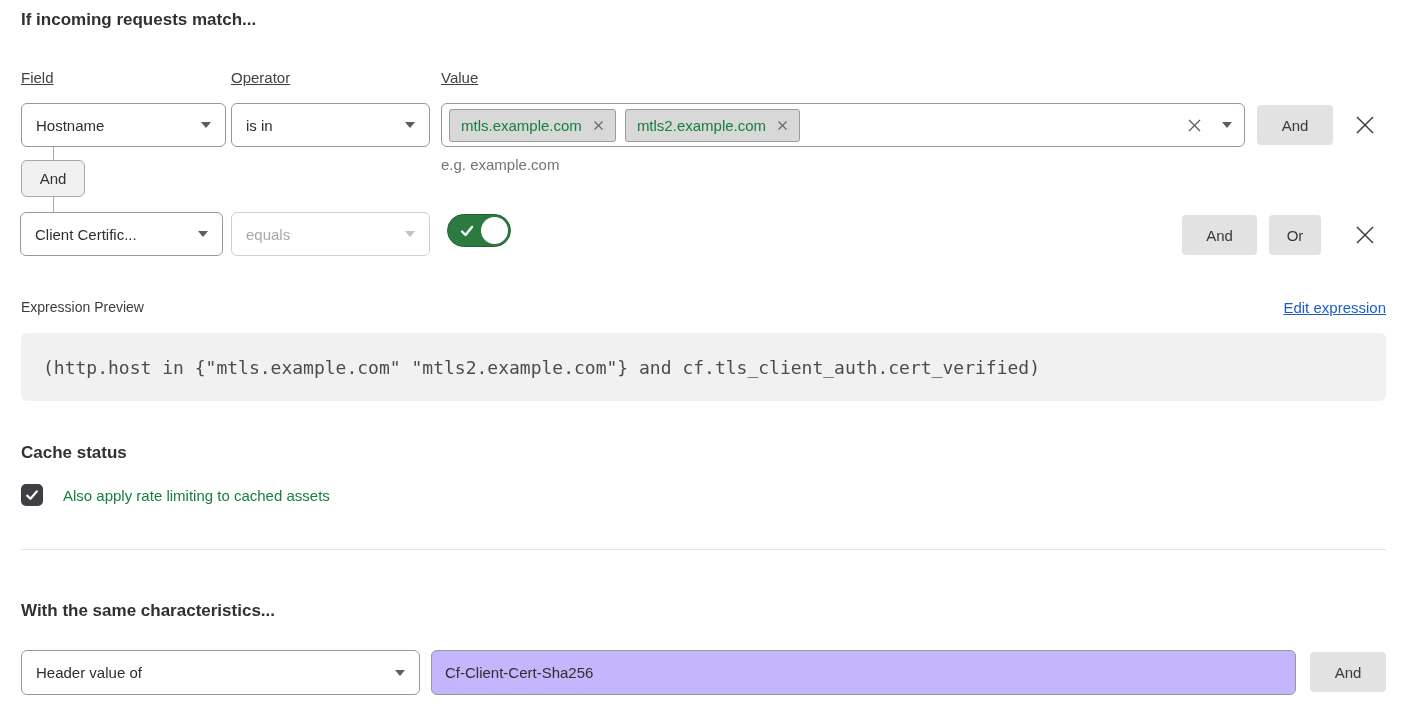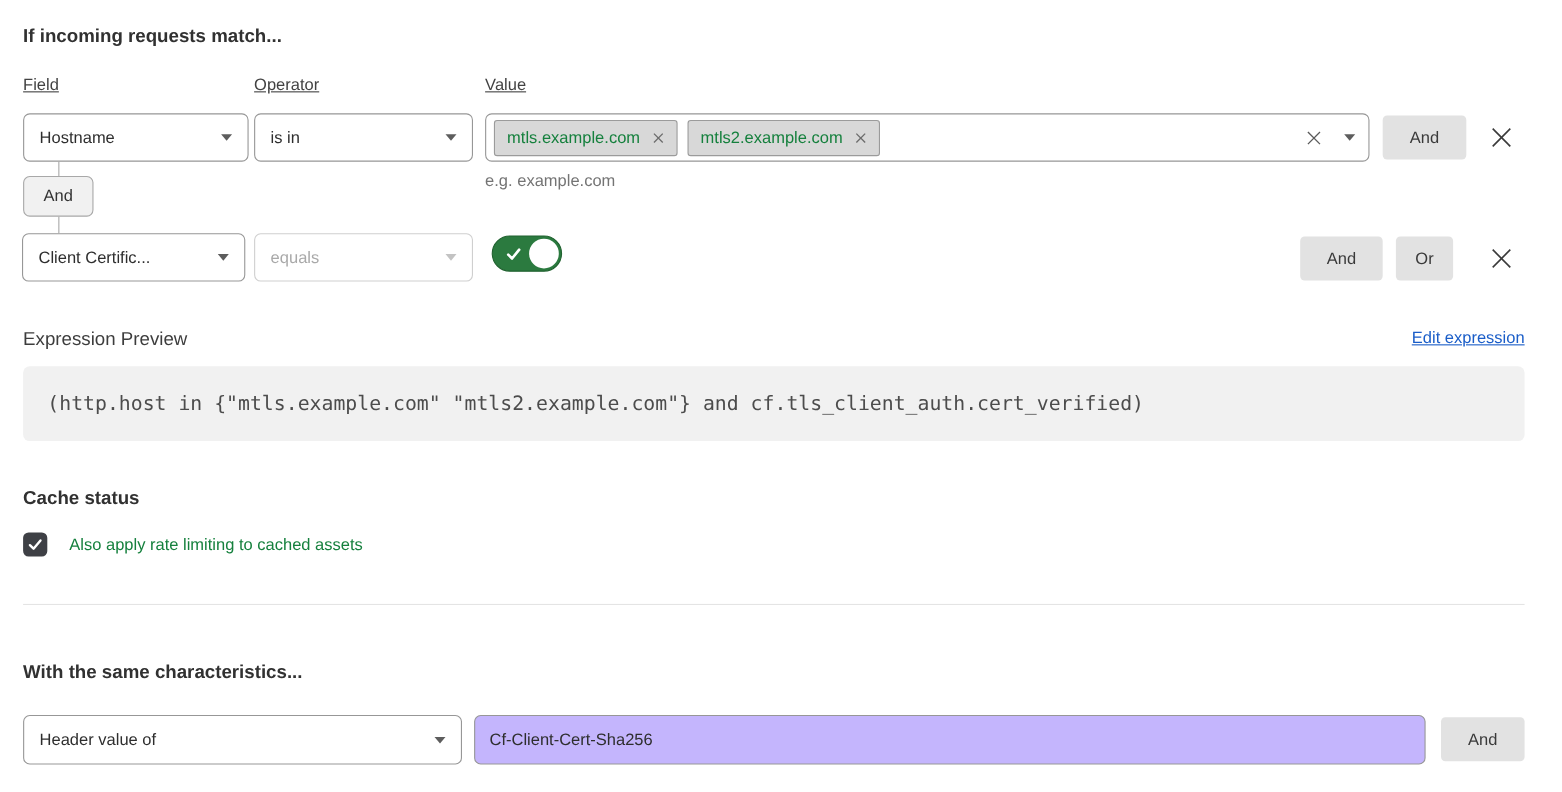--- a/index.html
+++ b/index.html
@@ -64,21 +64,21 @@
     width: 64px; height: 33px; border-radius: 17px;
     background: #2b7a3f; border: 1px solid #216230;
     position: relative; cursor: pointer;
   }
   .toggle .knob {
     position: absolute; top: 2px; right: 2px;
     width: 27px; height: 27px; border-radius: 50%; background: #fff;
   }
   .toggle svg { position: absolute; left: 10px; top: 7px; }
 
-  .expr-label { font-size: 17px; color: #3d3d3d; }
+  .expr-label { font-size: 14px; color: #3d3d3d; }
   .link { font-size: 15px; color: #1a5dc8; text-decoration: underline; cursor: pointer; }
 
   .code-box {
     display: flex; align-items: center;
     background: #f1f1f1; border-radius: 6px; padding: 0 22px;
     font-family: "DejaVu Sans Mono", monospace;
     font-size: 18px; color: #4c4c4c; white-space: pre;
   }
 
   .checkbox {
@@ -93,21 +93,21 @@
     height: 45px; width: 100%; padding: 0 13px;
     border: 1px solid #979797; border-radius: 6px;
     font-size: 15px; color: #2e2e2e;
     font-family: "Liberation Sans", sans-serif;
     outline: none; background: #c4b5fd;
   }
 </style>
 </head>
 <body>
 
-<div class="abs section-title" style="left:21px; top:23px;">If incoming requests match...</div>
+<div class="abs section-title" style="left:21px; top:10px;">If incoming requests match...</div>
 
 <div class="abs col-label" style="left:21px; top:69px;">Field</div>
 <div class="abs col-label" style="left:231px; top:69px;">Operator</div>
 <div class="abs col-label" style="left:441px; top:69px;">Value</div>
 
 <div class="abs select" style="left:21px; top:103px; width:205px;">
   <span>Hostname</span>
   <span class="chev"></span>
 </div>
 

